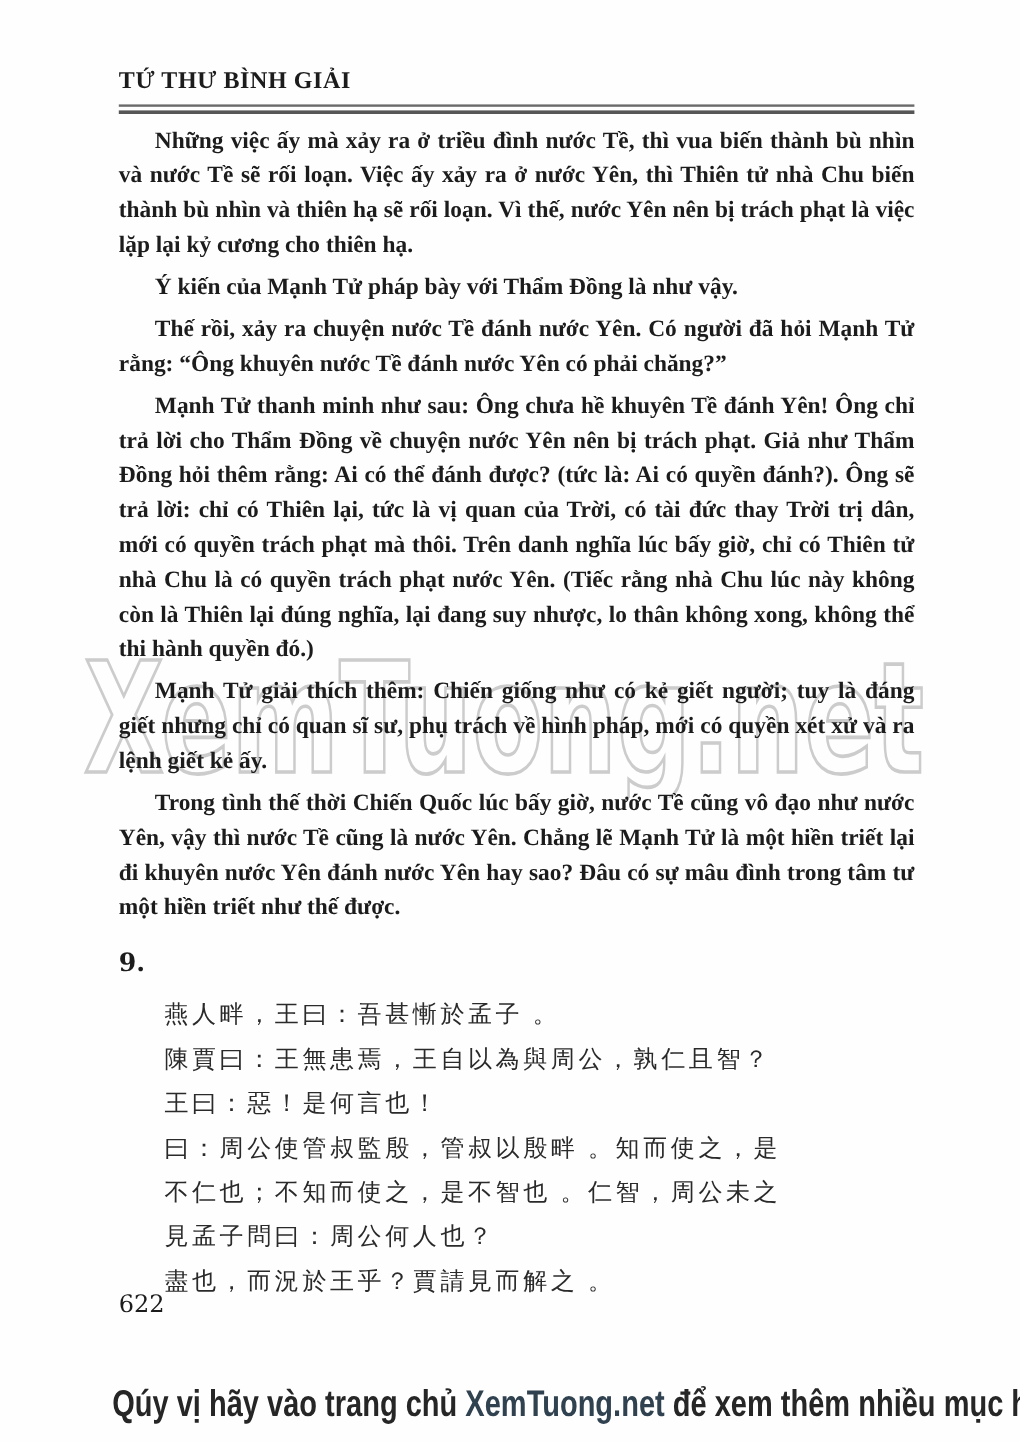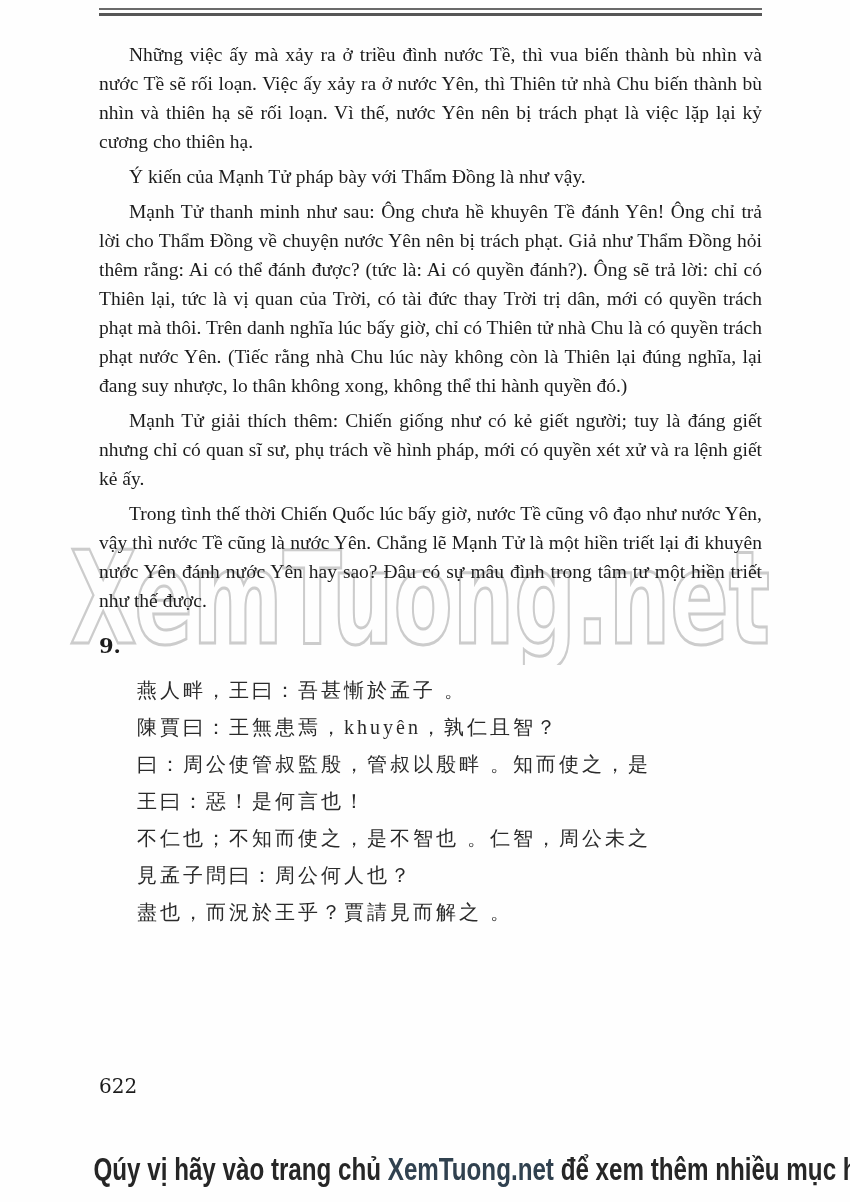--- a/index.html
+++ b/index.html
@@ -20,21 +20,21 @@
     margin:55px 0 0 0;
     font-size:20px; line-height:24px;
     font-weight:bold; letter-spacing:0.5px;
   }
   .header-rule {
     margin-top:8px;
     height:3px;
     border-top:2px solid #6a6a6a;
     border-bottom:3px solid #565656;
   }
-  .paragraphs { margin-top:24px; }
+  .paragraphs { margin-top:8px;font-weight:bold; }
   .paragraphs p {
     margin:6px 0 0 0;
     font-size:19.5px; line-height:29px;
     text-indent:30px;
     text-align:justify;
   }
   .section-number {
     margin:18px 0 0 0;
     font-size:21px; font-weight:bold;
     font-family:"DejaVu Serif", serif;
@@ -79,37 +79,39 @@
 </head>
 <body>
 
 <div class="page">
 
   <svg class="watermark" width="722" height="142" viewBox="0 0 722 142">
     <text x="4" y="120" textLength="700" lengthAdjust="spacingAndGlyphs" style="stroke: rgb(204, 204, 204);">XemTuong.net</text>
   </svg>
 
   <div class="content">
+    <h1 class="header-title">TỨ THƯ BÌNH GIẢI</h1>
     <div class="header-rule"></div>
 
     <div class="paragraphs">
       <p>Những việc ấy mà xảy ra ở triều đình nước Tề, thì vua biến thành bù nhìn và nước Tề sẽ rối loạn. Việc ấy xảy ra ở nước Yên, thì Thiên tử nhà Chu biến thành bù nhìn và thiên hạ sẽ rối loạn. Vì thế, nước Yên nên bị trách phạt là việc lặp lại kỷ cương cho thiên hạ.</p>
       <p>Ý kiến của Mạnh Tử pháp bày với Thẩm Đồng là như vậy.</p>
+      <p>Thế rồi, xảy ra chuyện nước Tề đánh nước Yên. Có người đã hỏi Mạnh Tử rằng: “Ông khuyên nước Tề đánh nước Yên có phải chăng?”</p>
       <p>Mạnh Tử thanh minh như sau: Ông chưa hề khuyên Tề đánh Yên! Ông chỉ trả lời cho Thẩm Đồng về chuyện nước Yên nên bị trách phạt. Giả như Thẩm Đồng hỏi thêm rằng: Ai có thể đánh được? (tức là: Ai có quyền đánh?). Ông sẽ trả lời: chỉ có Thiên lại, tức là vị quan của Trời, có tài đức thay Trời trị dân, mới có quyền trách phạt mà thôi. Trên danh nghĩa lúc bấy giờ, chỉ có Thiên tử nhà Chu là có quyền trách phạt nước Yên. (Tiếc rằng nhà Chu lúc này không còn là Thiên lại đúng nghĩa, lại đang suy nhược, lo thân không xong, không thể thi hành quyền đó.)</p>
       <p>Mạnh Tử giải thích thêm: Chiến giống như có kẻ giết người; tuy là đáng giết nhưng chỉ có quan sĩ sư, phụ trách về hình pháp, mới có quyền xét xử và ra lệnh giết kẻ ấy.</p>
       <p>Trong tình thế thời Chiến Quốc lúc bấy giờ, nước Tề cũng vô đạo như nước Yên, vậy thì nước Tề cũng là nước Yên. Chẳng lẽ Mạnh Tử là một hiền triết lại đi khuyên nước Yên đánh nước Yên hay sao? Đâu có sự mâu đình trong tâm tư một hiền triết như thế được.</p>
     </div>
 
     <div class="section-number">9.</div>
 
     <div class="chinese-block">
       <div>燕人畔，王曰：吾甚慚於孟子 。</div>
-      <div>陳賈曰：王無患焉，khuyên，孰仁且智？</div>
+      <div>陳賈曰：王無患焉，王自以為與周公，孰仁且智？</div>
+      <div>王曰：惡！是何言也！</div>
       <div>曰：周公使管叔監殷，管叔以殷畔 。知而使之，是</div>
-      <div>王曰：惡！是何言也！</div>
       <div>不仁也；不知而使之，是不智也 。仁智，周公未之</div>
       <div>見孟子問曰：周公何人也？</div>
       <div>盡也，而況於王乎？賈請見而解之 。</div>
     </div>
   </div>
 
   <div class="page-number">622</div>
 
   <div class="footer-line" style="color: rgb(38, 38, 38);">
     <span>Qúy vị hãy vào trang chủ </span><span style="color: rgb(48, 65, 79);">XemTuong.net</span><span> để xem thêm nhiều mục hay khác</span>

